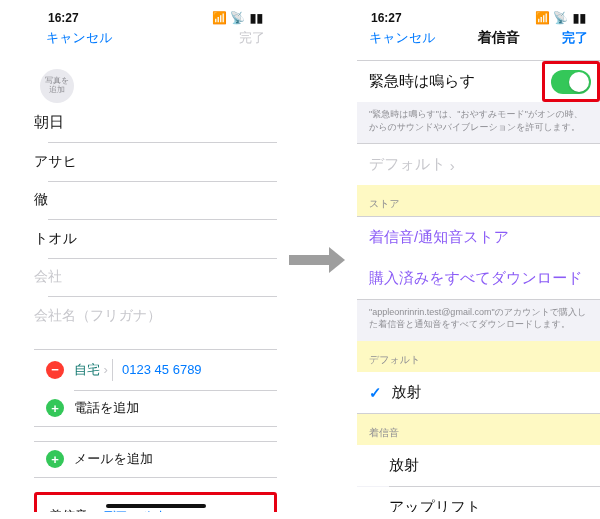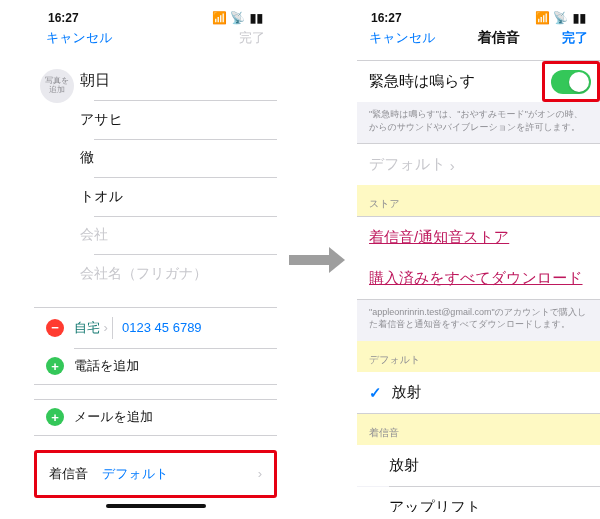--- a/index.html
+++ b/index.html
@@ -34,21 +34,21 @@
   .nav { height: 32px; display: flex; align-items: flex-start; padding: 0 12px; border-bottom: 0.5px solid transparent; }
   .nav .l { color: #007aff; font-size: 13px; }
   .nav .c { flex: 1; text-align: center; font-weight: 600; font-size: 14px; }
   .nav .r { color: #007aff; font-size: 13px; font-weight: 600; }
   .nav .r.dis { color: #c7c7cc; font-weight: 400; }
 
   .sep { height: 0.5px; background: #d0d0d4; margin-left: 14px; }
   .sepfull { height: 0.5px; background: #d0d0d4; }
 
   
-  .contactTop { display: flex; }
+  .contactTop { display: flex; flex-direction: column; }
   .photoCol { width: 46px; display: flex; justify-content: center; padding-top: 8px; }
   .photoBox { width: 34px; height: 34px; border-radius: 17px; background: #e9e9ee; color: #8e8e93; font-size: 8px; display: flex; align-items: center; justify-content: center; text-align: center; line-height: 1.1; }
   .nameCol { flex: 1; }
   .nameRow { padding: 10px 12px 10px 0; font-size: 14px; }
   .nameRow.ph { color: #c7c7cc; }
   .nameRow.big { font-size: 15px; }
 
   .addRow { display: flex; align-items: center; padding: 9px 12px; font-size: 13px; }
   .addRow .circ { width: 18px; height: 18px; border-radius: 9px; margin-right: 10px; display: flex; align-items: center; justify-content: center; color: #fff; font-weight: 700; font-size: 13px; }
   .circ.minus { background: #ff3b30; }
@@ -64,21 +64,21 @@
   .white   { background: #fff; }
   .gapv2 { height: 14px; background: #fff; }
 
   .redbox { border: 3px solid #e60012; border-radius: 3px; }
 
   
   .cell { display: flex; align-items: flex-end; padding: 11px 12px; font-size: 15px; background: #fff; }
   .cell .k { flex: 1; }
   .cell .v { color: #c7c7cc; }
   .cell .cv { color: #c7c7cc; margin-left: 4px; }
-  .cell.link .k { color: #be185d; text-decoration: underline; }
+  .cell.link .k { color: #8b5cf6; }
   .note { padding: 6px 12px 10px; font-size: 9px; color: #8e8e93; background: #f2f2f7; line-height: 1.4; }
   .hdr  { padding: 12px 12px 5px; font-size: 10px; color: #8e8e93; background: #fef9c3; }
   .toggle { width: 40px; height: 24px; border-radius: 12px; background: #34c759; position: relative; }
   .toggle::after { content: ""; position: absolute; right: 2px; top: 2px; width: 20px; height: 20px; border-radius: 10px; background: #fff; box-shadow: 0 1px 2px rgba(0,0,0,.2); }
   .check { color: #007aff; margin-right: 10px; font-weight: 700; }
 
   .homebar { position: absolute; bottom: 4px; left: 50%; transform: translateX(-50%); width: 100px; height: 4px; border-radius: 2px; background: #111; }
 
   
   .arrow { display: flex; align-items: center; }

